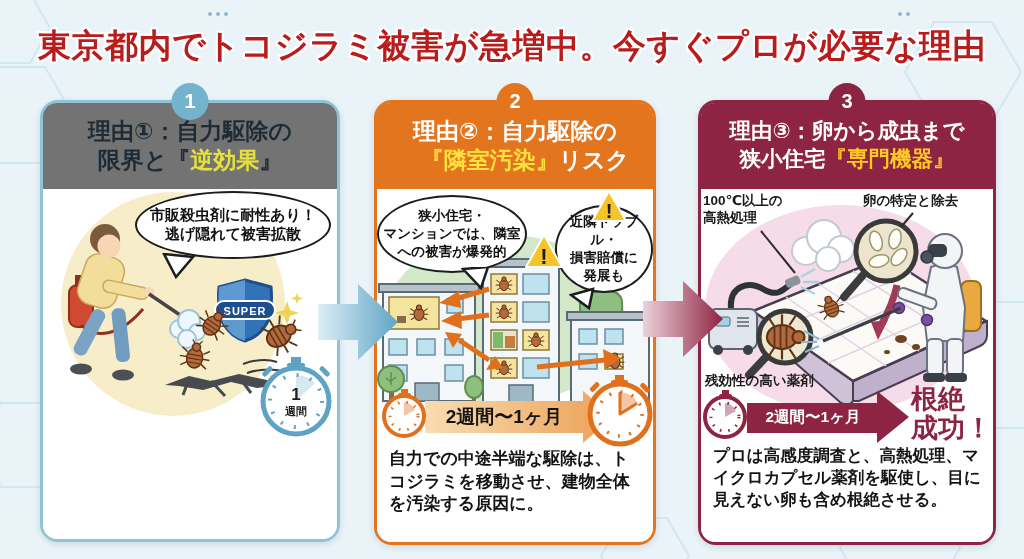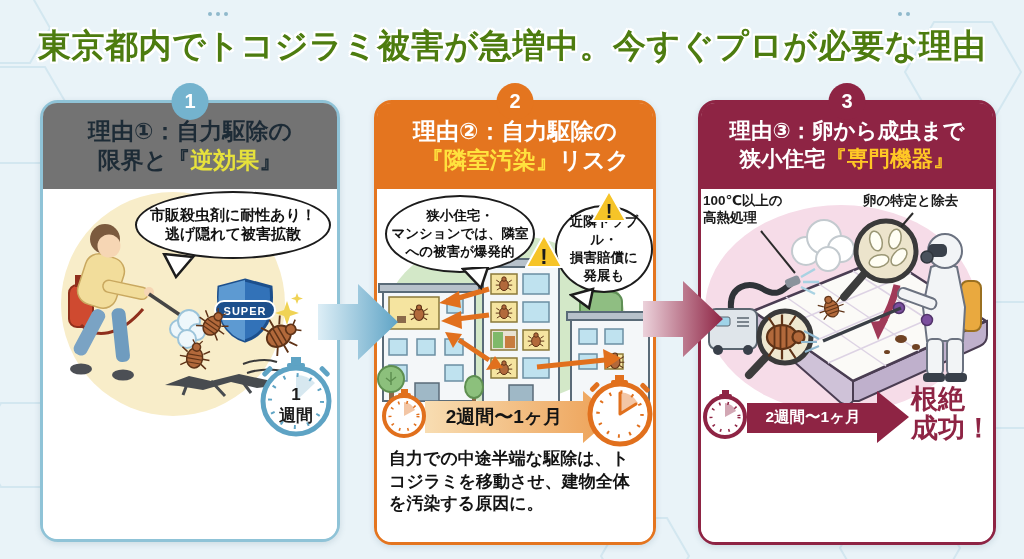--- a/index.html
+++ b/index.html
@@ -6,21 +6,21 @@
   html,body { width:1024px; height:559px; overflow:hidden; }
   .stage {
     position:relative; width:1024px; height:559px;
     background:#e9f3f8;
     font-family:"Liberation Sans","DejaVu Sans",sans-serif;
     overflow:hidden;
   }
   .bg-hex { position:absolute; left:0; top:0; z-index:0; }
   .main-title {
     position:absolute; top:24px; left:0; width:1024px; z-index:4;
-    text-align:center; font-size:33px; font-weight:900; color:#4d7c0f;
+    text-align:center; font-size:33px; font-weight:900; color:#b91c1c;
     letter-spacing:0.5px;
     text-shadow:-2px -2px 0 #fff,2px -2px 0 #fff,-2px 2px 0 #fff,2px 2px 0 #fff,0 -2px 0 #fff,0 2px 0 #fff,-2px 0 0 #fff,2px 0 0 #fff;
   }
   .panel { position:absolute; top:100px; border-radius:18px; z-index:2;
            box-shadow:0 2px 6px rgba(40,80,100,.15); }
   .panel-1 { left:40px;  width:300px; height:442px; border:3px solid #8fc3d7; background:#fff; }
   .panel-2 { left:374px; width:282px; height:445px; border:3px solid #e4751f; background:#fff; }
   .panel-3 { left:698px; width:298px; height:445px; border:3px solid #8e2444; background:#fff; }
   .badge {
     position:absolute; top:-20px; left:50%; transform:translateX(-50%);
@@ -184,21 +184,21 @@
           <path d="M253,212 L253,186 A26,26 0 0 1 272,194 Z" fill="#5ea3c4" opacity="0.25"></path>
         </g>
       </svg>
       <div class="bubble" style="left:92px;top:2px;width:196px;height:68px;font-size:15px;">市販殺虫剤に耐性あり！
 逃げ隠れて被害拡散</div>
       <svg class="bubble-tail" style="left:118px;top:64px;" width="36" height="26">
         <path d="M3,1 L32,4 L15,24 Z" fill="#ffffff" stroke="#1c1c1c" stroke-width="2.5"></path>
       </svg>
       <div class="sw-label" style="left:223px;top:197px;width:60px;">
         <div style="font-size:17px;line-height:1.05;">1</div>
-        <div style="font-size:17px;">週間</div>
+        <div style="font-size:11px;">週間</div>
       </div>
     </div>
   </div>
 
   <div class="panel panel-2">
     <div class="badge badge-2">2</div>
     <div class="panel-header header-2">
       <div class="heading">
         <span>理由②：自力駆除の</span><br>
         <span></span><span class="hl2">『隣室汚染』</span><span>リスク</span>
@@ -320,21 +320,21 @@
       </svg>
 
       <svg class="bubble-tail" style="left:148px;top:44px;" width="40" height="38">
         <polygon points="19,2 37,34 1,34" fill="#f6c428" stroke="#ffffff" stroke-width="2"></polygon>
         <text x="19" y="31" text-anchor="middle" font-size="22" font-weight="900" fill="#1c1c1c">!</text>
       </svg>
       <svg class="bubble-tail" style="left:214px;top:0px;" width="38" height="36">
         <polygon points="18,2 35,32 1,32" fill="#f6c428" stroke="#ffffff" stroke-width="2"></polygon>
         <text x="18" y="29" text-anchor="middle" font-size="20" font-weight="900" fill="#1c1c1c">!</text>
       </svg>
-      <div class="bubble" style="left:8px;top:6px;width:150px;height:78px;font-size:13.5px;">狭小住宅・
+      <div class="bubble" style="left:0px;top:6px;width:150px;height:78px;font-size:13.5px;">狭小住宅・
 マンションでは、隣室
 への被害が爆発的</div>
       <svg class="bubble-tail" style="left:84px;top:78px;" width="30" height="24">
         <path d="M2,2 L27,0 L20,21 Z" fill="#ffffff" stroke="#1c1c1c" stroke-width="2.5"></path>
       </svg>
       <div class="bubble" style="left:178px;top:16px;width:98px;height:88px;font-size:13.5px;">近隣トラブル・
 損害賠償に
 発展も</div>
       <svg class="bubble-tail" style="left:192px;top:98px;" width="28" height="24">
         <path d="M24,2 L2,8 L20,21 Z" fill="#ffffff" stroke="#1c1c1c" stroke-width="2.5"></path>
@@ -449,19 +449,21 @@
             <rect x="18" y="205" width="13" height="4" rx="2" fill="#8e2444"></rect>
             <circle cx="24" cy="228" r="20" fill="#ffffff" stroke="#8e2444" stroke-width="4"></circle>
             <circle cx="24" cy="228" r="14" fill="none" stroke="#8e2444" stroke-width="3" stroke-dasharray="1.5 7"></circle>
             <path d="M24,228 L24,214 A14,14 0 0 1 35,222 Z" fill="#8e2444" opacity="0.4"></path>
           </g>
         </g>
       </svg>
       <div class="overlay-label" style="left:2px;top:4px;width:120px;font-size:13.5px;">100℃以上の
 高熱処理</div>
       <div class="overlay-label" style="left:162px;top:4px;width:128px;font-size:13.5px;">卵の特定と除去</div>
+      <div class="overlay-label" style="left:0px;top:184px;width:150px;font-size:13.5px;text-align:left;padding-left:4px;">残効性の高い薬剤</div>
       <div class="timeline-text" style="left:48px;top:218px;width:128px;font-size:15.5px;color:#ffffff;">2週間〜1ヶ月</div>
       <div class="result-text" style="left:210px;top:196px;width:82px;font-size:27px;">根絶
 成功！</div>
+      <div class="caption" style="top:256px;width:292px;">プロは高感度調査と、高熱処理、マイクロカプセル薬剤を駆使し、目に見えない卵も含め根絶させる。</div>
     </div>
   </div>
 
 </div>
 
 </body></html>

